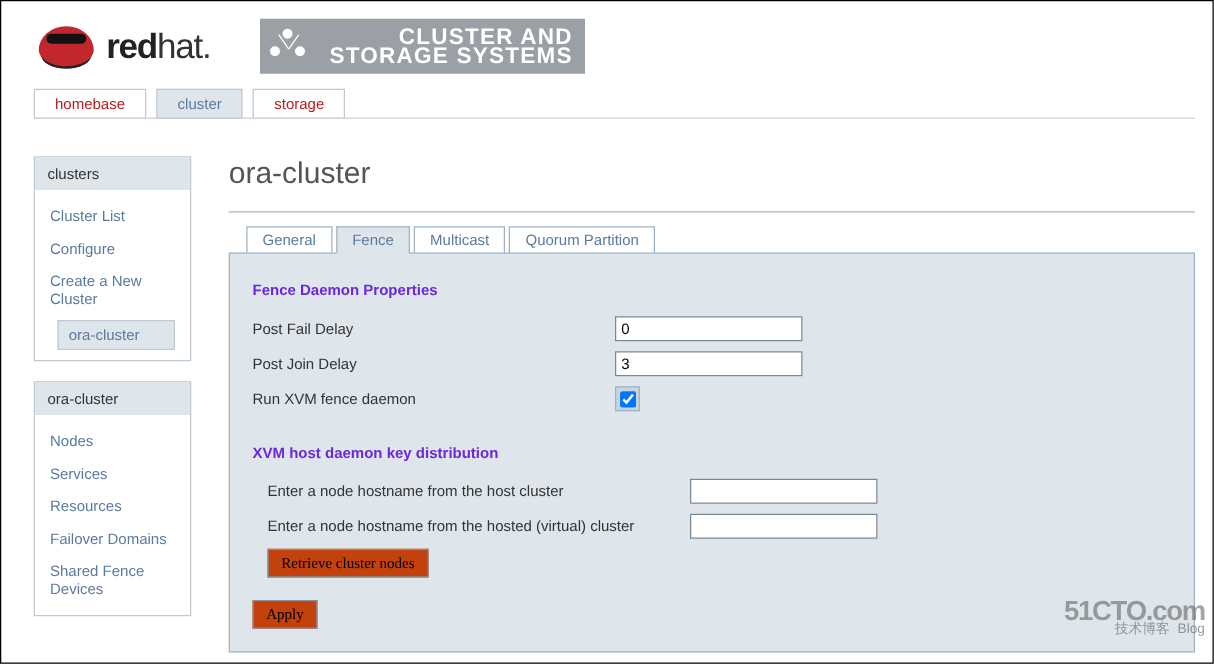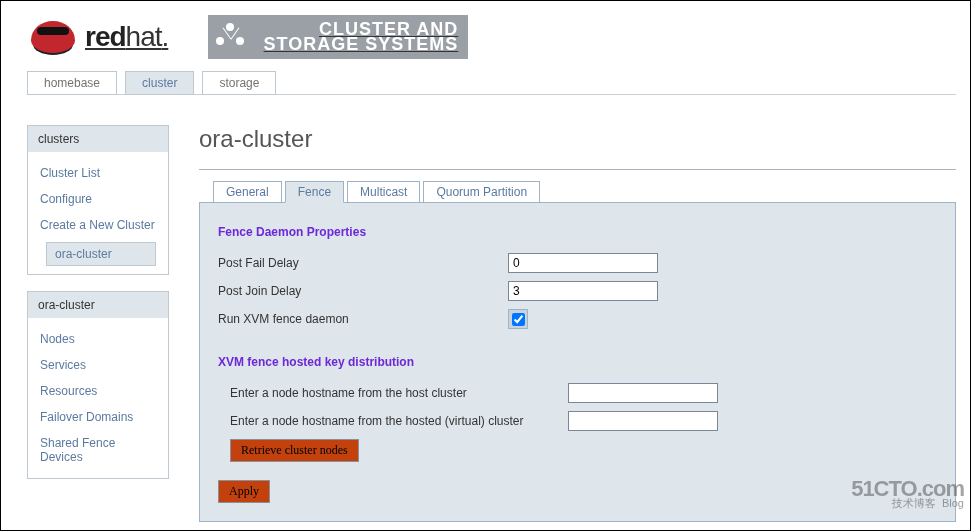--- a/index.html
+++ b/index.html
@@ -8,21 +8,21 @@
     font-family: Verdana, Arial, sans-serif;
     font-size: 12px;
     background: #fff;
     color: #333;
     width: 971px;
     height: 531px;
     position: relative;
     border: 1px solid #000;
     overflow: hidden;
   }
-  .header { padding: 14px 0 6px 30px; display: flex; align-items: center; text-decoration: underline; }
+  .header { padding: 14px 0 6px 30px; display: flex; align-items: center; }
   .logo-wrap { display: flex; align-items: center; }
   .fedora {
     width: 44px; height: 32px; border-radius: 50% 50% 50% 50%/60% 60% 40% 40%;
     background: #c1272d; position: relative; margin-right: 10px;
     box-shadow: 0 4px 0 -2px #222;
   }
   .fedora::before {
     content: ""; position: absolute; top: 6px; left: 6px; width: 32px; height: 8px;
     background: #111; border-radius: 4px;
   }
@@ -44,27 +44,27 @@
   .molecule .n2 { top: 14px; left: 0; }
   .molecule .n3 { top: 14px; left: 20px; }
   .molecule::before, .molecule::after {
     content: ""; position: absolute; width: 14px; height: 1px; background: #fff;
     top: 10px; left: 4px; transform: rotate(55deg);
   }
   .molecule::after { left: 12px; transform: rotate(-55deg); }
   .topnav { margin: 6px 0 0 26px; display: flex; gap: 8px; }
   .topnav .tab {
     border: 1px solid #bfc9d1; padding: 4px 16px; font-size: 12px;
-    color: #737373; background: #fff;
+    color: #b91c1c; background: #fff;
   }
   .topnav .tab.active { background: #dfe6eb; color: #5b7aa0; }
   .divider { border-bottom: 1px solid #c8cfd6; margin-top: -1px; margin-left: 26px; margin-right: 14px; }
 
   .cols { display: flex; padding: 30px 14px 10px 26px; gap: 30px; }
-  .left { width: 142px; }
+  .left { width: 126px; }
   .sidebox { border: 1px solid #bfc9d1; margin-bottom: 16px; }
   .sidebox h4 {
     margin: 0; padding: 6px 10px; background: #dfe6eb; font-weight: normal;
     font-size: 12px; color: #333;
   }
   .sidebox ul { list-style: none; margin: 0; padding: 8px 12px; }
   .sidebox li { padding: 6px 0; color: #5b7aa0; cursor: pointer; }
   .sidebox li.sel {
     background: #dfe6eb; border: 1px solid #bfc9d1; padding: 4px 8px;
     margin: 4px 0 0 6px; color: #5b7aa0;
@@ -177,21 +177,21 @@
         <label>Post Join Delay</label>
         <input type="text" value="3" style="">
       </div>
       <div class="form-row">
         <label>Run XVM fence daemon</label>
         <span class="chk-wrap">
           <input type="checkbox" checked="" style="">
         </span>
       </div>
 
-      <div class="section-title" style="margin-top:26px;">XVM fence hosted key distribution</div>
+      <div class="section-title" style="margin-top:26px;">XVM host daemon key distribution</div>
 
       <div class="form-row wide">
         <label>Enter a node hostname from the host cluster</label>
         <input type="text" value="" style="">
       </div>
       <div class="form-row wide">
         <label>Enter a node hostname from the hosted (virtual) cluster</label>
         <input type="text" value="" style="">
       </div>
       <div class="btn-row">

